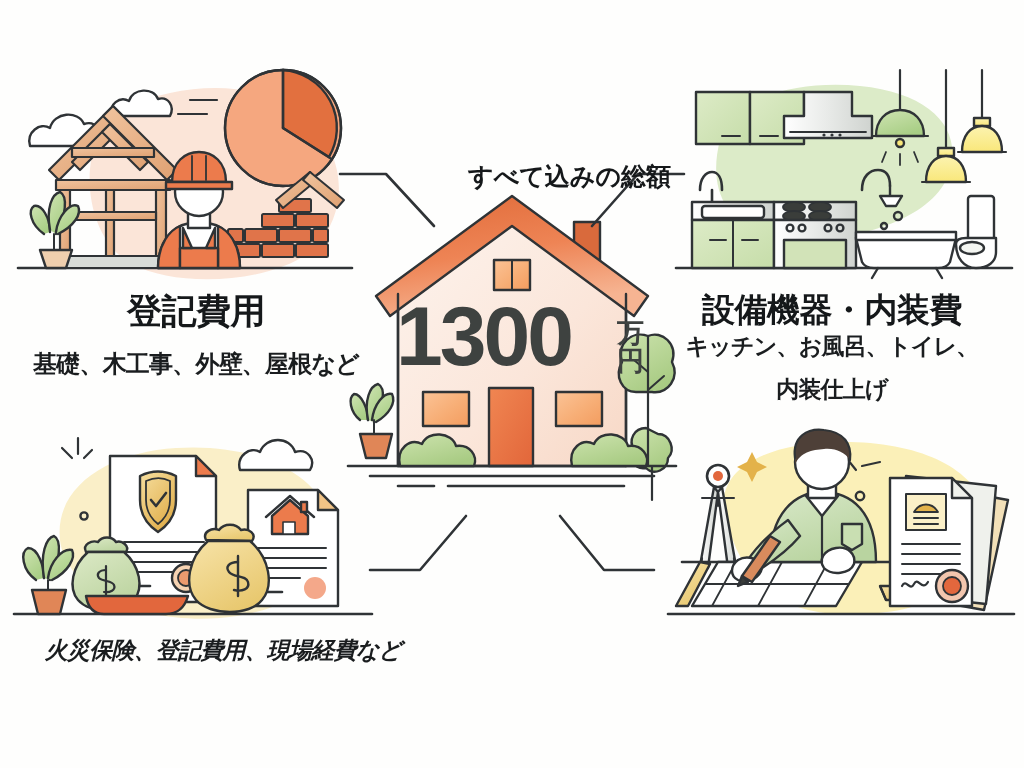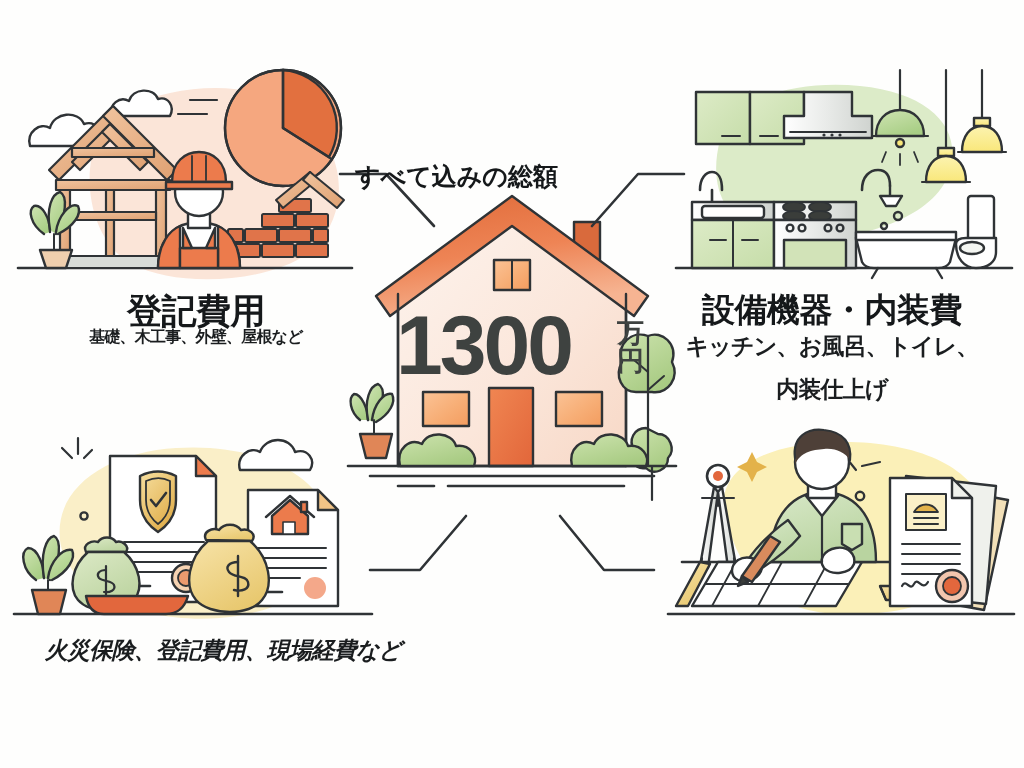--- a/index.html
+++ b/index.html
@@ -25,52 +25,52 @@
   .sub {
     font-weight:bold;
     color:#1A1D1F;
     letter-spacing:-0.8px;
     line-height:1.18;
   }
 
   
   #lbl-tl { left:0px;   top:293px; width:392px; }
   #lbl-tl .heading { font-size:35px; }
-  #lbl-tl .sub     { font-size:16px; margin-top:0;text-align:center; }
+  #lbl-tl .sub     { font-size:24px; margin-top:22px;text-align:center; }
 
   #lbl-tr { left:640px; top:293px; width:384px; }
   #lbl-tr .heading { font-size:33px; }
   #lbl-tr .sub     { font-size:23px; margin-top:7px; }
 
   #lbl-bl { left:0px;   top:632px; width:446px; }
   #lbl-bl .heading { font-size:35px; }
   #lbl-bl .sub     { font-size:23px; margin-top:5px;font-style:italic; }
 
   #lbl-br { left:618px; top:632px; width:406px; }
   #lbl-br .heading { font-size:34px; }
   #lbl-br .sub     { font-size:22px; margin-top:5px; }
 
   
   #center-caption {
     position:absolute;
     left:355px; top:160px; width:316px;
-    text-align:left;
+    text-align:right;
     font-size:25px;
     font-weight:bold;
     color:#15181A;
     letter-spacing:0px;
     white-space:nowrap;
   }
 
   
   #amount {
     position:absolute;
     left:404px; top:300px;
     width:232px; height:92px;
-    display:flex; align-items:center; justify-content:center;gap:43px;
+    display:flex; justify-content:center;gap:43px;
   }
   #amount-number {
     font-family:"Liberation Sans","DejaVu Sans",sans-serif;
     font-size:84px;
     font-weight:bold;
     color:#3E4240;
     letter-spacing:-3px;
     line-height:0.88;
   }
   #amount-unit {

